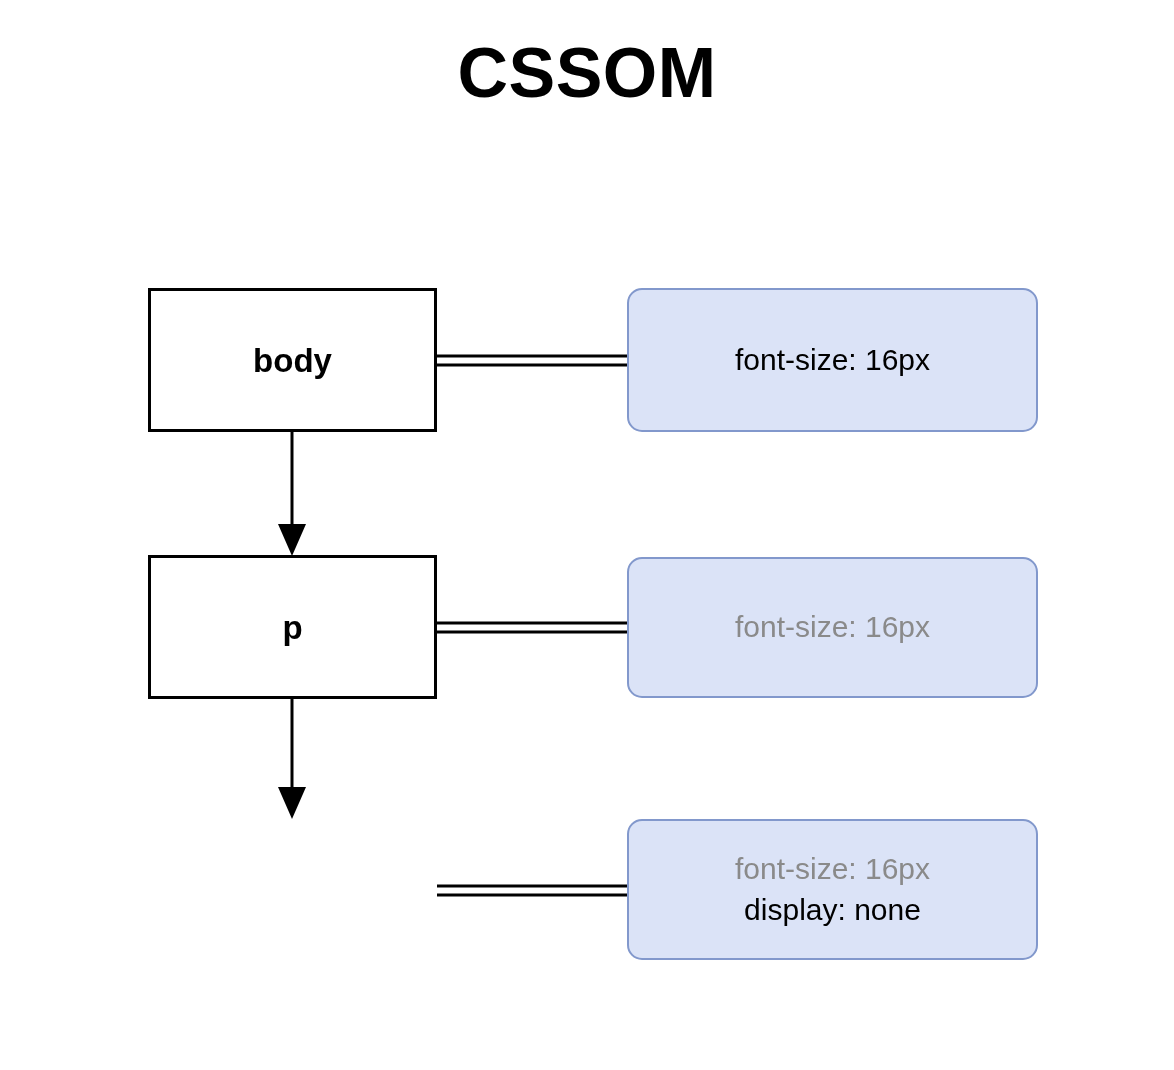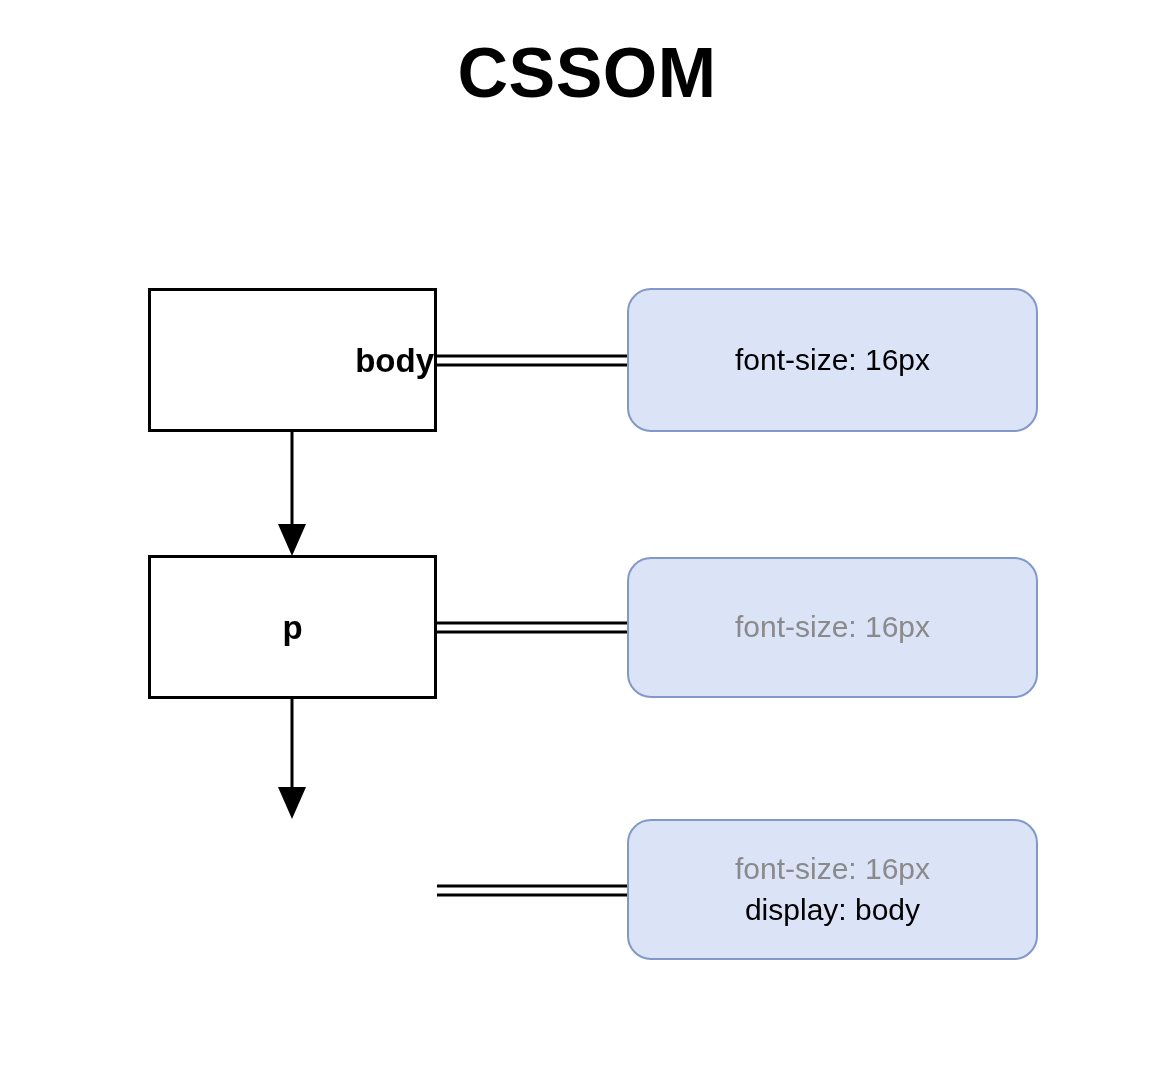--- a/index.html
+++ b/index.html
@@ -53,21 +53,21 @@
     font-family: "Liberation Sans", sans-serif;
   }
 
   
   .callout-box {
     position: absolute;
     width: 411px;
     box-sizing: border-box;
     background: #dbe3f7;
     border: 2px solid #8298cc;
-    border-radius: 24px;
+    border-radius: 15px;
     display: flex;
     flex-direction: column;
     align-items: center;
     justify-content: center;
   }
   .callout-line {
     font-size: 30px;
     line-height: 1.35;
     color: #000000;
     white-space: nowrap;
@@ -115,35 +115,35 @@
       <line x1="437" y1="623" x2="629" y2="623" stroke="#000000" stroke-width="3"></line>
       <line x1="437" y1="632" x2="629" y2="632" stroke="#000000" stroke-width="3"></line>
     </g>
 
     <g>
       <line x1="437" y1="886" x2="629" y2="886" stroke="#000000" stroke-width="3"></line>
       <line x1="437" y1="895" x2="629" y2="895" stroke="#000000" stroke-width="3"></line>
     </g>
   </svg>
 
-  <div class="node-box" style="left:148px; top:288px;justify-content:flex-end;">
+  <div class="node-box" style="left:148px; top:288px;">
     <span class="node-label">body</span>
   </div>
 
   <div class="callout-box" style="left:627px; top:288px; height:144px;">
     <span class="callout-line">font-size: 16px</span>
   </div>
 
   <div class="node-box" style="left:148px; top:555px;">
     <span class="node-label">p</span>
   </div>
 
   <div class="callout-box" style="left:627px; top:557px; height:141px;">
     <span class="callout-line inherited">font-size: 16px</span>
   </div>
 
 
   <div class="callout-box" style="left:627px; top:819px; height:141px;">
     <span class="callout-line inherited">font-size: 16px</span>
-    <span class="callout-line">display: body</span>
+    <span class="callout-line">display: none</span>
   </div>
 
 </div>
 
 </body></html>

